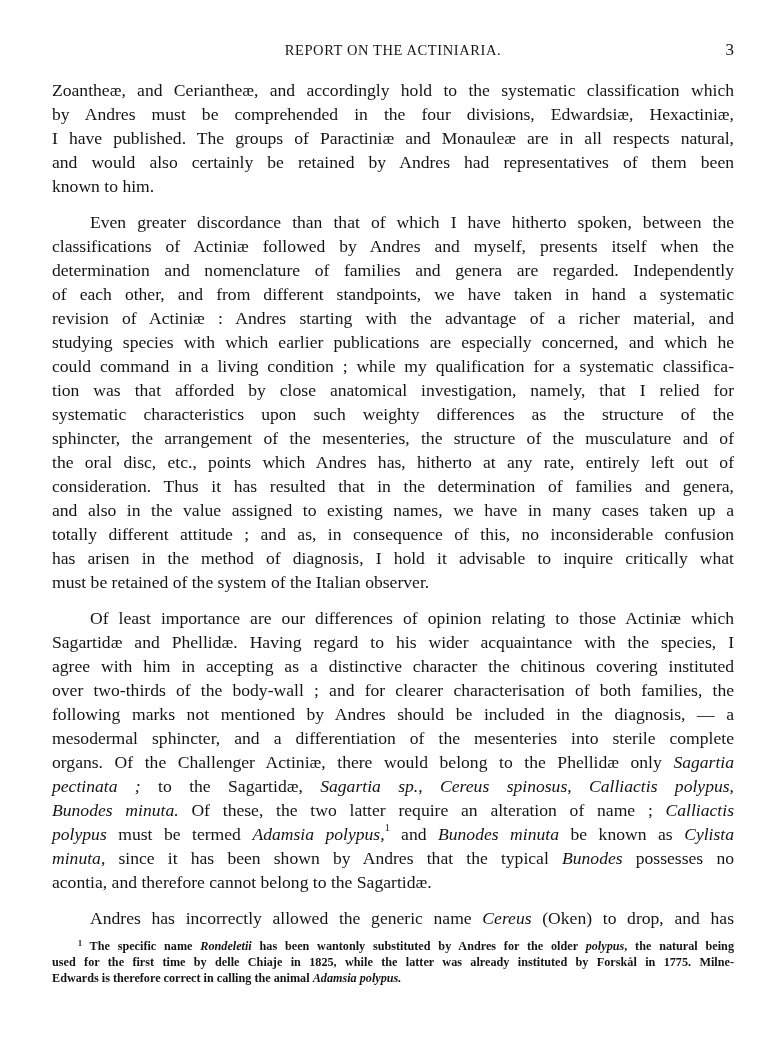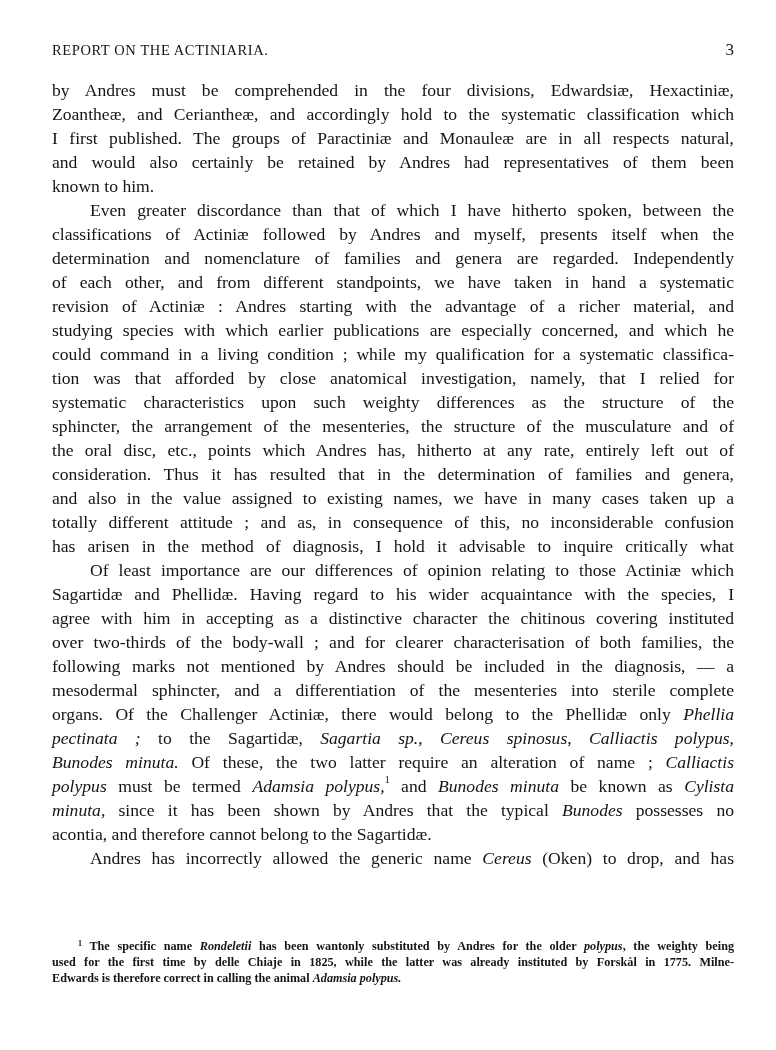--- a/index.html
+++ b/index.html
@@ -1,88 +1,89 @@
 <!DOCTYPE html>
 <html><head>
 <meta charset="utf-8">
 <style>
   html, body { margin: 0; padding: 0; background: #ffffff; }
   body { width: 776px; height: 1050px; position: relative; overflow: hidden;
          font-family: "Liberation Serif", "DejaVu Serif", serif; color: #141414; }
   .header { position: absolute; top: 40px; left: 52px; width: 682px; height: 22px; }
-  .running-head { position: absolute; left: 0; width: 100%; 
+  .running-head { position: absolute; left: 0; width: 100%; text-align: center;
                   font-size: 14.5px; letter-spacing: 0.6px; top: 2px; }
   .page-num { position: absolute; right: 0; top: 0; font-size: 17px; }
   .body { position: absolute; top: 78px; left: 52px; width: 682px; }
   .line { height: 24px; line-height: 24px; font-size: 17.6px; white-space: nowrap;
           text-align: justify; text-align-last: justify; display: block; }
   .line.last { text-align-last: left; }
-  .line.indent { padding-left: 38px; box-sizing: border-box; }
+  .line.indent { padding-left: 38px; box-sizing: border-box; margin-top: 12px; }
   i { font-style: italic; }
   sup { font-size: 10px; vertical-align: top; line-height: 12px; }
   .footnotes { position: absolute; top: 938px; left: 52px; width: 682px; }
   .fline { height: 16px; line-height: 16px; font-size: 12.2px; font-weight: bold;
            white-space: nowrap; text-align: justify; text-align-last: justify; display: block; }
   .fline.last { text-align-last: left; }
   .fline.indent { padding-left: 26px; box-sizing: border-box; }
   .fline sup { font-size: 8px; }
 </style>
 </head>
 <body>
 
 <div class="header">
   <div class="running-head">REPORT ON THE ACTINIARIA.</div>
   <div class="page-num">3</div>
 </div>
 
 <div class="body">
 
   <div>
+    <span class="line">Zoantheæ, and Ceriantheæ, and accordingly hold to the systematic classification which</span>
     <span class="line">by Andres must be comprehended in the four divisions, Edwardsiæ, Hexactiniæ,</span>
-    <span class="line">Zoantheæ, and Ceriantheæ, and accordingly hold to the systematic classification which</span>
-    <span class="line">I first published.  The groups of Paractiniæ and Monauleæ are in all respects natural,</span>
+    <span class="line">I have published.  The groups of Paractiniæ and Monauleæ are in all respects natural,</span>
     <span class="line">and would also certainly be retained by Andres had representatives of them been</span>
     <span class="line last">known to him.</span>
   </div>
 
   <div>
     <span class="line indent">Even greater discordance than that of which I have hitherto spoken, between the</span>
     <span class="line">classifications of Actiniæ followed by Andres and myself, presents itself when the</span>
     <span class="line">determination and nomenclature of families and genera are regarded.  Independently</span>
     <span class="line">of each other, and from different standpoints, we have taken in hand a systematic</span>
     <span class="line">revision of Actiniæ : Andres starting with the advantage of a richer material, and</span>
     <span class="line">studying species with which earlier publications are especially concerned, and which he</span>
     <span class="line">could command in a living condition ; while my qualification for a systematic classifica-</span>
     <span class="line">tion was that afforded by close anatomical investigation, namely, that I relied for</span>
     <span class="line">systematic characteristics upon such weighty differences as the structure of the</span>
     <span class="line">sphincter, the arrangement of the mesenteries, the structure of the musculature and of</span>
     <span class="line">the oral disc, etc., points which Andres has, hitherto at any rate, entirely left out of</span>
     <span class="line">consideration.  Thus it has resulted that in the determination of families and genera,</span>
     <span class="line">and also in the value assigned to existing names, we have in many cases taken up a</span>
     <span class="line">totally different attitude ; and as, in consequence of this, no inconsiderable confusion</span>
     <span class="line">has arisen in the method of diagnosis, I hold it advisable to inquire critically what</span>
+    <span class="line last">must be retained of the system of the Italian observer.</span>
   </div>
 
   <div>
     <span class="line indent">Of least importance are our differences of opinion relating to those Actiniæ which</span>
     <span class="line">Sagartidæ and Phellidæ.  Having regard to his wider acquaintance with the species, I</span>
     <span class="line">agree with him in accepting as a distinctive character the chitinous covering instituted</span>
     <span class="line">over two-thirds of the body-wall ; and for clearer characterisation of both families, the</span>
     <span class="line">following marks not mentioned by Andres should be included in the diagnosis, — a</span>
     <span class="line">mesodermal sphincter, and a differentiation of the mesenteries into sterile complete</span>
-    <span class="line"><span>organs.  Of the Challenger Actiniæ, there would belong to the Phellidæ only </span><i>Phellia</i></span>
+    <span class="line"><span>organs.  Of the Challenger Actiniæ, there would belong to the Phellidæ only </span><i>Sagartia</i></span>
     <span class="line"><i>pectinata ;</i><span> to the Sagartidæ, </span><i>Sagartia sp.</i><span>, </span><i>Cereus spinosus</i><span>, </span><i>Calliactis polypus</i><span>,</span></span>
     <span class="line"><i>Bunodes minuta.</i><span>  Of these, the two latter require an alteration of name ; </span><i>Calliactis</i></span>
     <span class="line"><i>polypus</i><span> must be termed </span><i>Adamsia polypus,</i><sup>1</sup><span> and </span><i>Bunodes minuta</i><span> be known as </span><i>Cylista</i></span>
     <span class="line"><i>minuta</i><span>, since it has been shown by Andres that the typical </span><i>Bunodes</i><span> possesses no</span></span>
     <span class="line last"><span>acontia, and therefore cannot belong to the Sagartidæ.</span></span>
   </div>
 
   <div>
     <span class="line indent"><span>Andres has incorrectly allowed the generic name </span><i>Cereus</i><span> (Oken) to drop, and has</span></span>
   </div>
 </div>
 
 <div class="footnotes">
-  <span class="fline indent"><sup>1</sup><span> The specific name </span><i>Rondeletii</i><span> has been wantonly substituted by Andres for the older </span><i>polypus</i><span>, the weighty being</span></span>
+  <span class="fline indent"><sup>1</sup><span> The specific name </span><i>Rondeletii</i><span> has been wantonly substituted by Andres for the older </span><i>polypus</i><span>, the natural being</span></span>
   <span class="fline"><span>used for the first time by delle Chiaje in 1825, while the latter was already instituted by Forskål in 1775.  Milne-</span></span>
   <span class="fline last"><span>Edwards is therefore correct in calling the animal </span><i>Adamsia polypus.</i></span>
 </div>
 
 </body></html>

